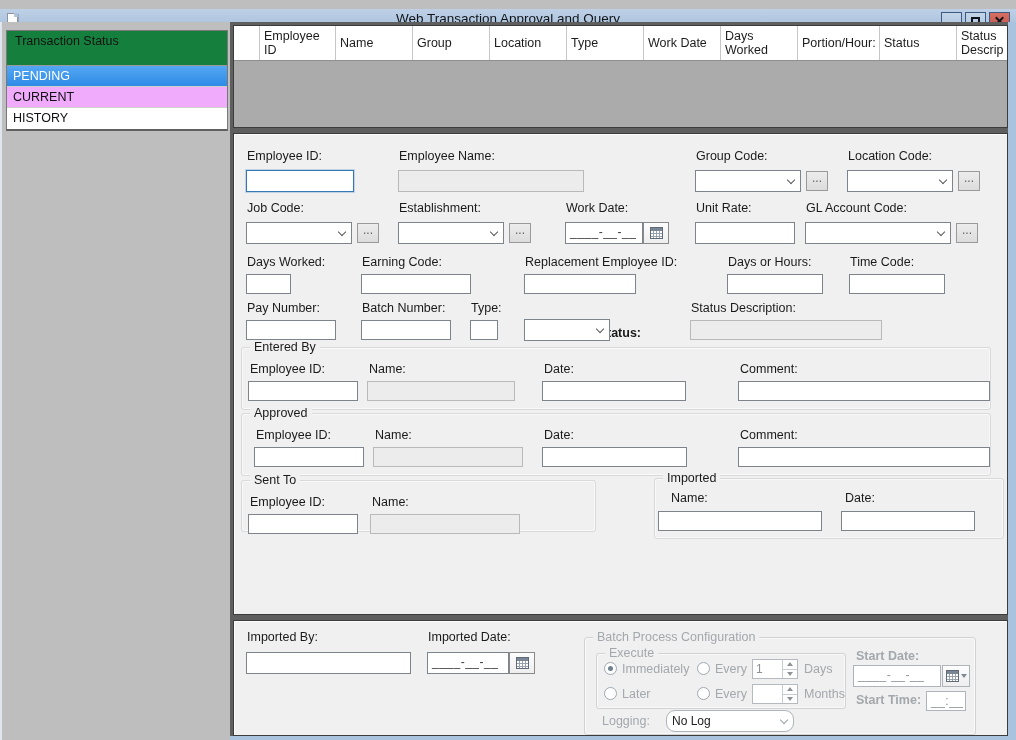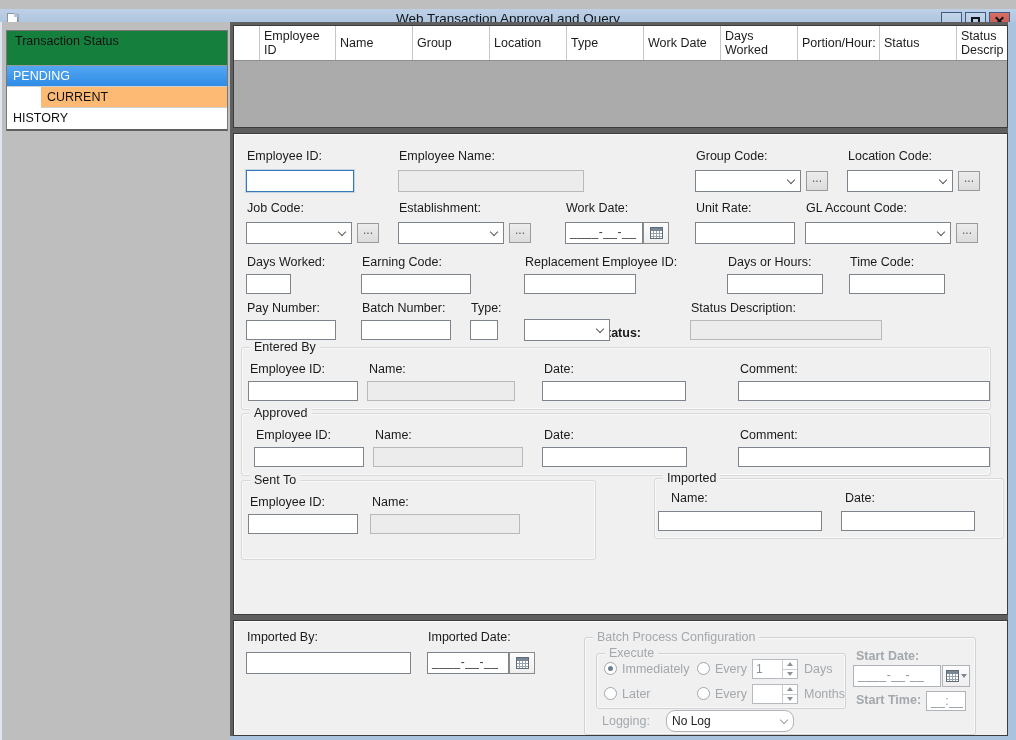--- a/index.html
+++ b/index.html
@@ -28,21 +28,21 @@
   .sidebar { position:absolute; left:0; top:22px; width:230px; height:718px; background:#bebebe;
     border-left:2px solid #dfe6f0; }
   .status-list { position:absolute; left:4px; top:8px; width:222px; background:#fff;
     border:1px solid #787878; border-bottom:2px solid #606060; }
   .list-header { height:35px; line-height:21px; padding-left:8px; background:#15803d; color:#111;
     border-bottom:1px solid #9a9a9a; }
   .list-item { height:21px; line-height:21px; padding-left:6px; background:#fff; color:#111;
     border-bottom:1px solid #cfcfcf; cursor:default; }
   .list-item:last-child { border-bottom:none; }
   .list-item.selected { background:linear-gradient(#54a7f2,#2e8be6); color:#fff; }
-  .list-item.current { background:#fdba74;margin-left:34px; }
+  .list-item.current { background:#f0abfc; }
 
   
   .main { position:absolute; left:230px; top:22px; width:786px; height:718px; background:#a9c2de; }
   .panels { position:absolute; left:0; top:0; width:778px; height:714px; background:#5f5f5f; }
   .panel { position:absolute; left:3px; width:775px; border:1px solid #3c3c3c; background:#f0f0f0; }
   .table-panel { top:3px; height:103px; padding:0; background:#ababab; }
   .form-panel  { top:111px; height:482px; box-shadow:inset 1px 1px 0 rgba(255,255,255,.8); }
   .bottom-panel{ top:598px; height:116px; box-shadow:inset 1px 1px 0 rgba(255,255,255,.8); }
 
   
@@ -228,21 +228,21 @@
         </div>
         <div class="lbl" style="left:22px;top:294px">Employee ID:</div>
         <div class="inp h20" style="left:20px;top:313px;width:110px"></div>
         <div class="lbl" style="left:141px;top:294px">Name:</div>
         <div class="inp h20 disabled" style="left:139px;top:313px;width:150px"></div>
         <div class="lbl" style="left:310px;top:294px">Date:</div>
         <div class="inp h20" style="left:308px;top:313px;width:145px"></div>
         <div class="lbl" style="left:506px;top:294px">Comment:</div>
         <div class="inp h20" style="left:504px;top:313px;width:252px"></div>
 
-        <div class="grp" style="left:7px;top:346px;width:355px;height:80px">
+        <div class="grp" style="left:7px;top:346px;width:355px;height:52px">
           <span class="grp-title">Sent To</span>
         </div>
         <div class="lbl" style="left:16px;top:361px">Employee ID:</div>
         <div class="inp h20" style="left:14px;top:380px;width:110px"></div>
         <div class="lbl" style="left:138px;top:361px">Name:</div>
         <div class="inp h20 disabled" style="left:136px;top:380px;width:150px"></div>
 
         <div class="grp" style="left:420px;top:344px;width:350px;height:61px">
           <span class="grp-title">Imported</span>
         </div>

